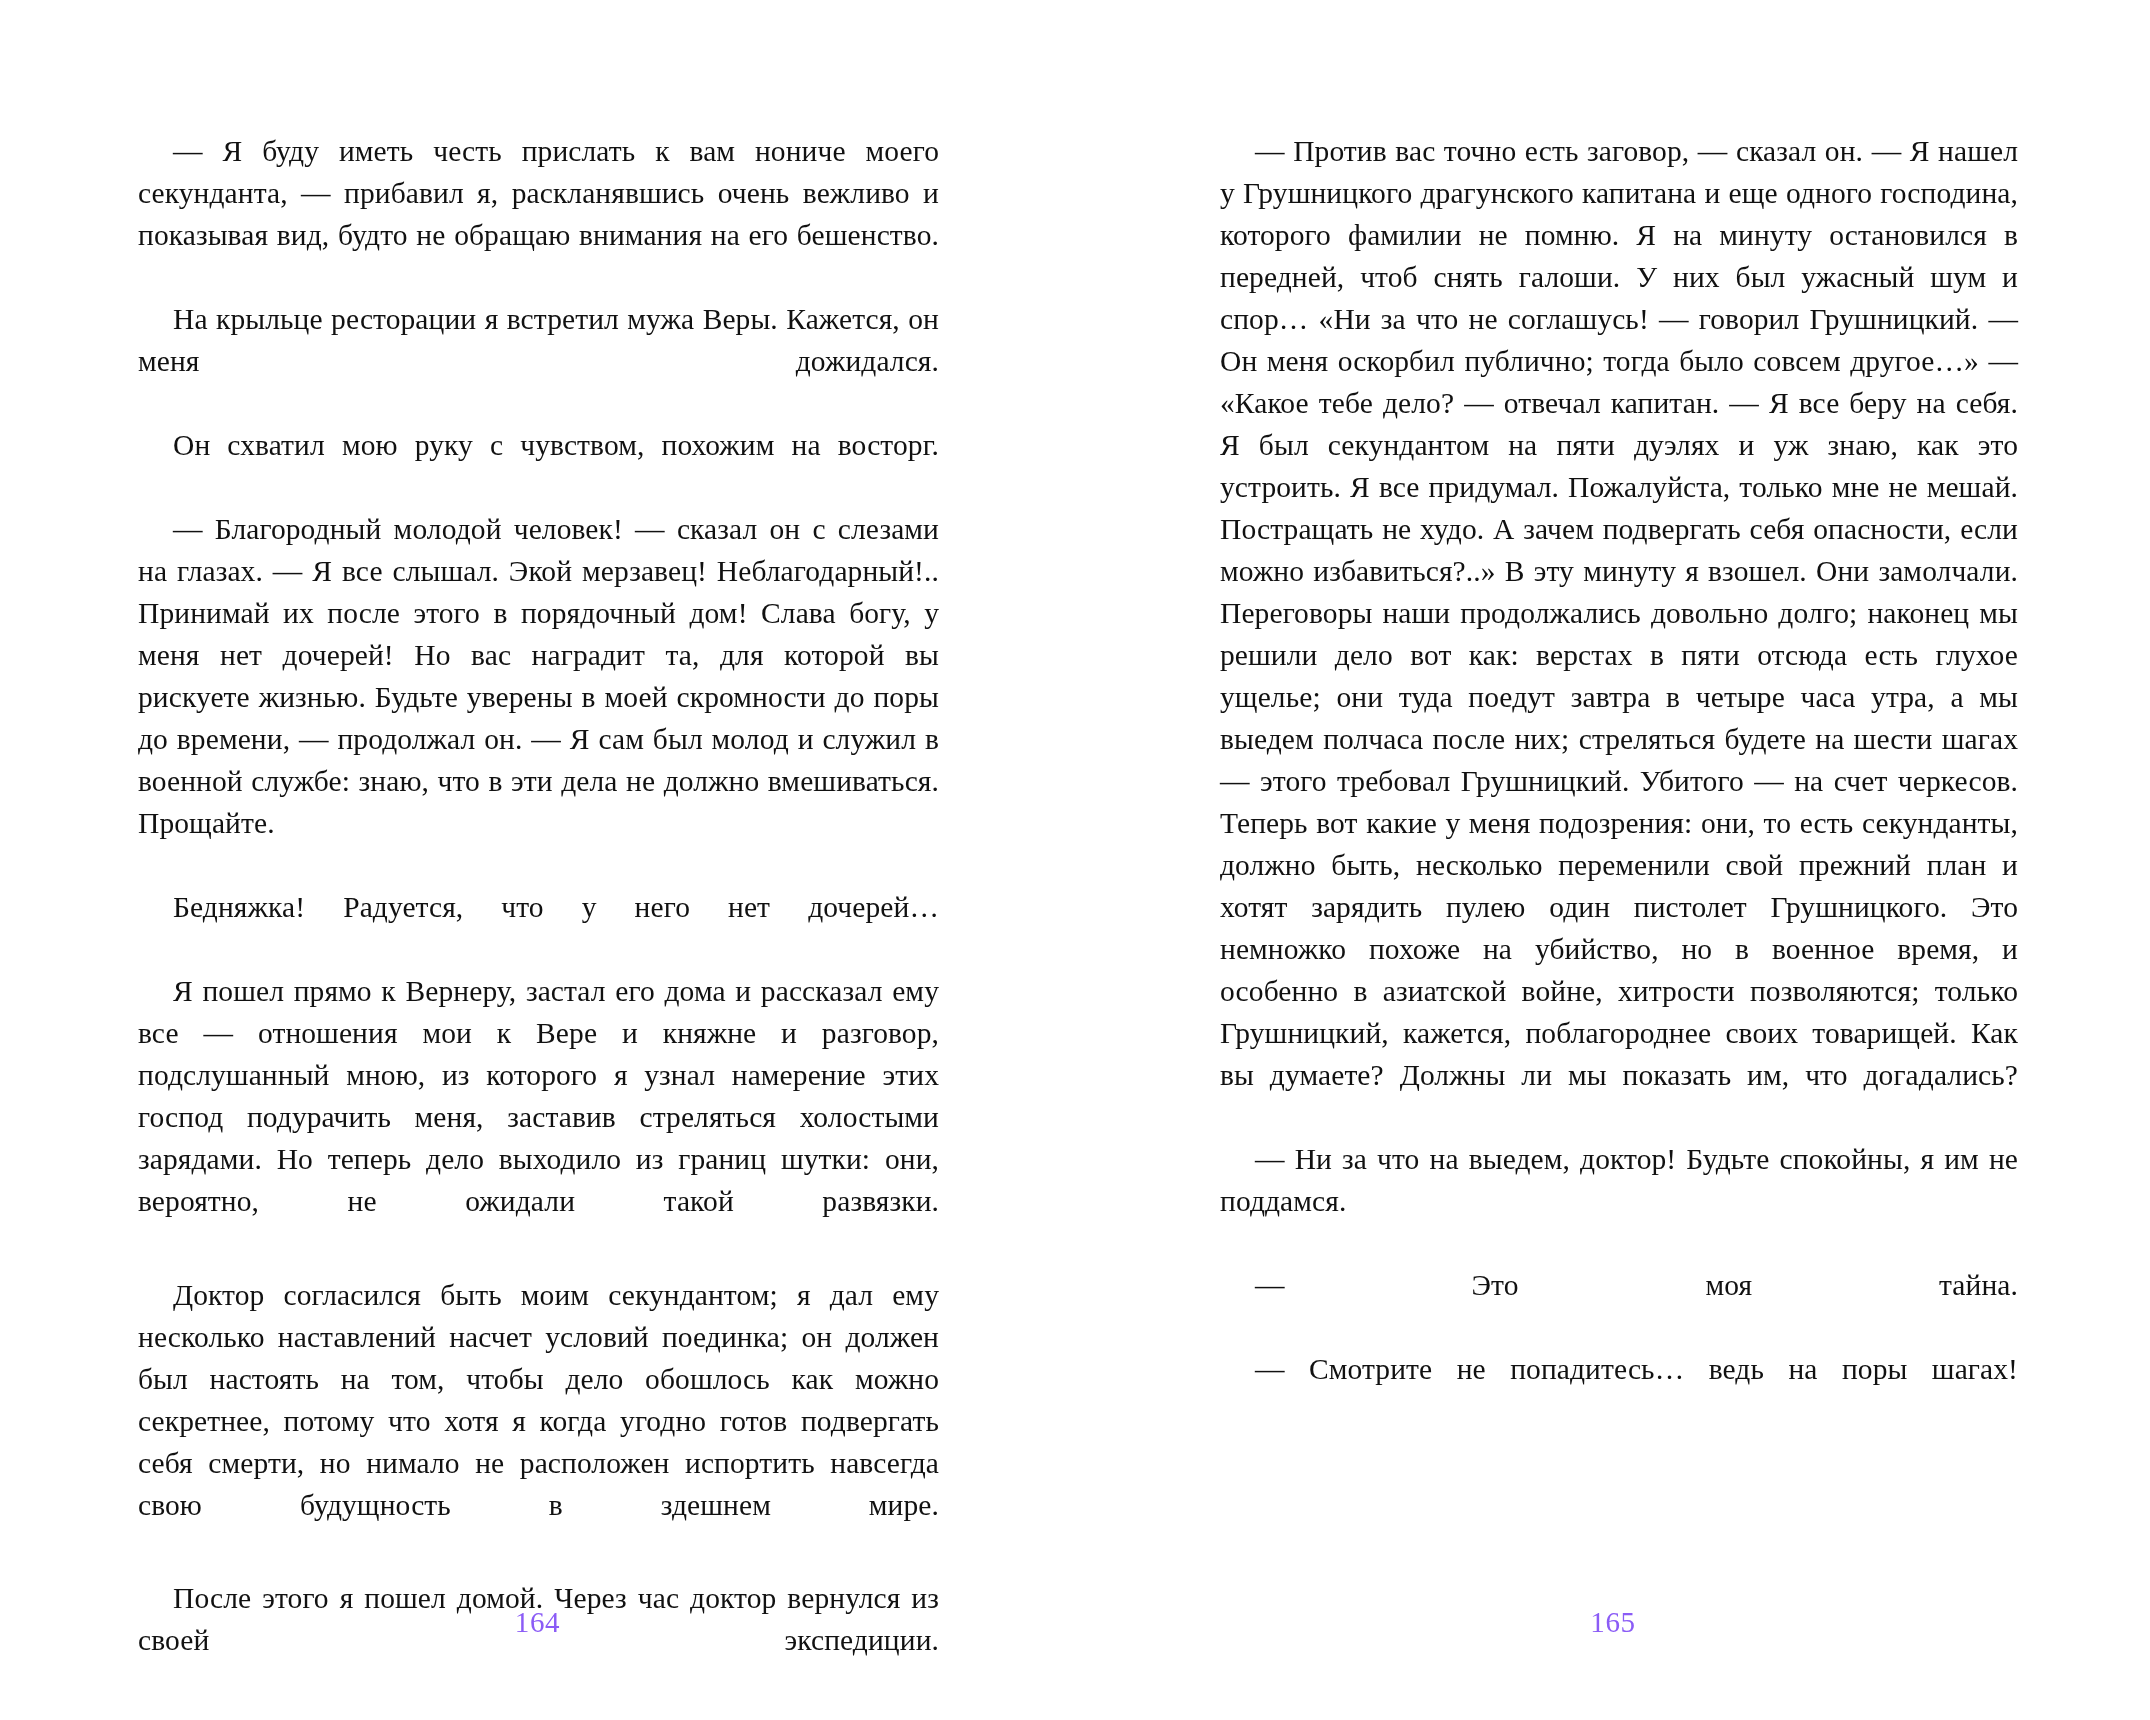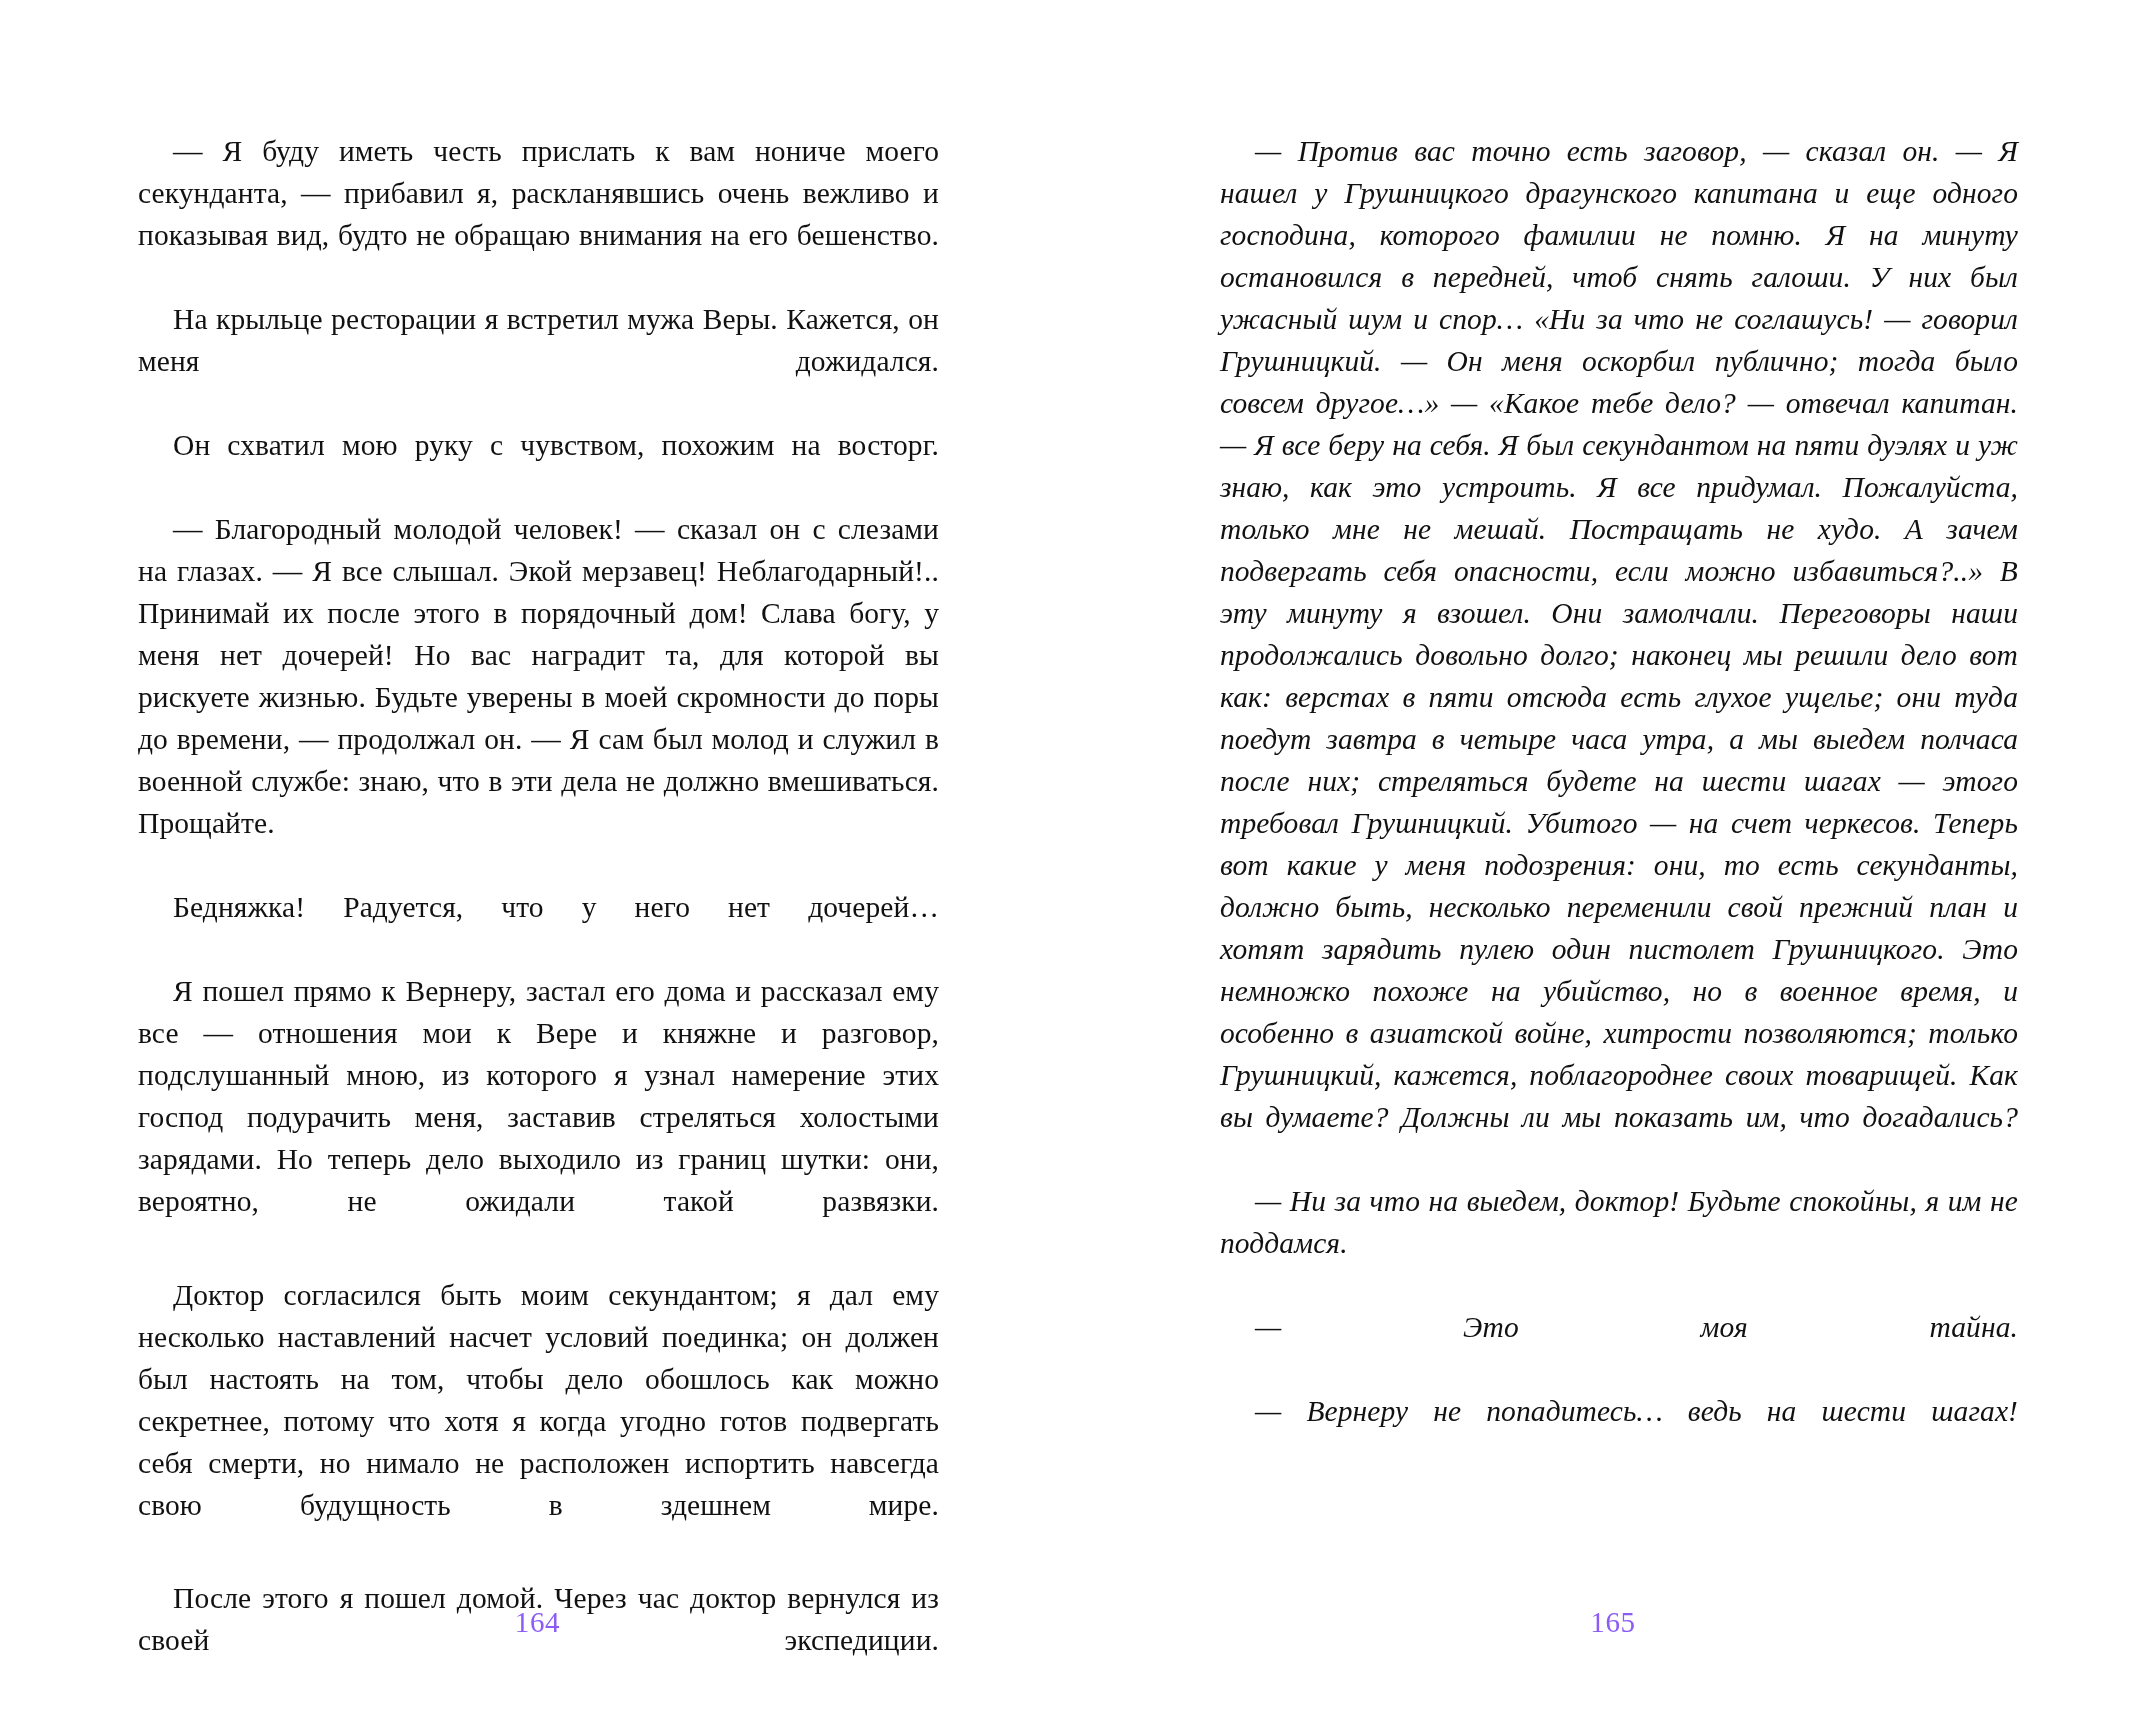--- a/index.html
+++ b/index.html
@@ -40,21 +40,21 @@
     width: 801px;
     text-align: justify;
     text-justify: inter-word;
     font-size: 29.5px;
     line-height: 42px;
     letter-spacing: 0.1px;
     word-spacing: 0.4px;
     hyphens: manual;
   }
   .page-left  .textblock { left: 138px;  width: 801px; }
-  .page-right .textblock { left: 145px;  width: 798px; font-style: italic; }
+  .page-right .textblock { left: 145px;  width: 798px; }
 
   .textblock p {
     margin: 0;
     text-indent: 35px;
   }
   
   .textblock p.gap-before { margin-top: 9.5px; }
 
   
   .textblock p::after {
@@ -92,19 +92,19 @@
       <p class="gap-before">После этого я пошел домой. Через час доктор вернулся из своей экспедиции.</p>
     </div>
     <div class="folio">164</div>
   </div>
 
   <div class="page page-right">
     <div class="textblock">
       <p>— Против вас точно есть заговор, — сказал он. — Я нашел у Грушницкого драгунского капитана и еще одного господина, которого фамилии не помню. Я на минуту остановился в передней, чтоб снять галоши. У них был ужасный шум и спор… «Ни за что не соглашусь! — говорил Грушницкий. — Он меня оскорбил публично; тогда было совсем другое…» — «Какое тебе дело? — отвечал капитан. — Я все беру на себя. Я был секундантом на пяти дуэлях и уж знаю, как это устроить. Я все придумал. Пожалуйста, только мне не мешай. Постращать не худо. А зачем подвергать себя опасности, если можно избавиться?..» В эту минуту я взошел. Они замолчали. Переговоры наши продолжались довольно долго; наконец мы решили дело вот как: верстах в пяти отсюда есть глухое ущелье; они туда поедут завтра в четыре часа утра, а мы выедем полчаса после них; стреляться будете на шести шагах — этого требовал Грушницкий. Убитого — на счет черкесов. Теперь вот какие у меня подозрения: они, то есть секунданты, должно быть, несколько переменили свой прежний план и хотят зарядить пулею один пистолет Грушницкого. Это немножко похоже на убийство, но в военное время, и особенно в азиатской войне, хитрости позволяются; только Грушницкий, кажется, поблагороднее своих товарищей. Как вы думаете? Должны ли мы показать им, что догадались?</p>
       <p>— Ни за что на выедем, доктор! Будьте спокойны, я им не поддамся.</p>
       <p>— Это моя тайна.</p>
-      <p>— Вернеру не попадитесь… ведь на шести шагах!</p>
+      <p>— Смотрите не попадитесь… ведь на поры шагах!</p>
     </div>
     <div class="folio">165</div>
   </div>
 
 </div>
 
 
 </body></html>

